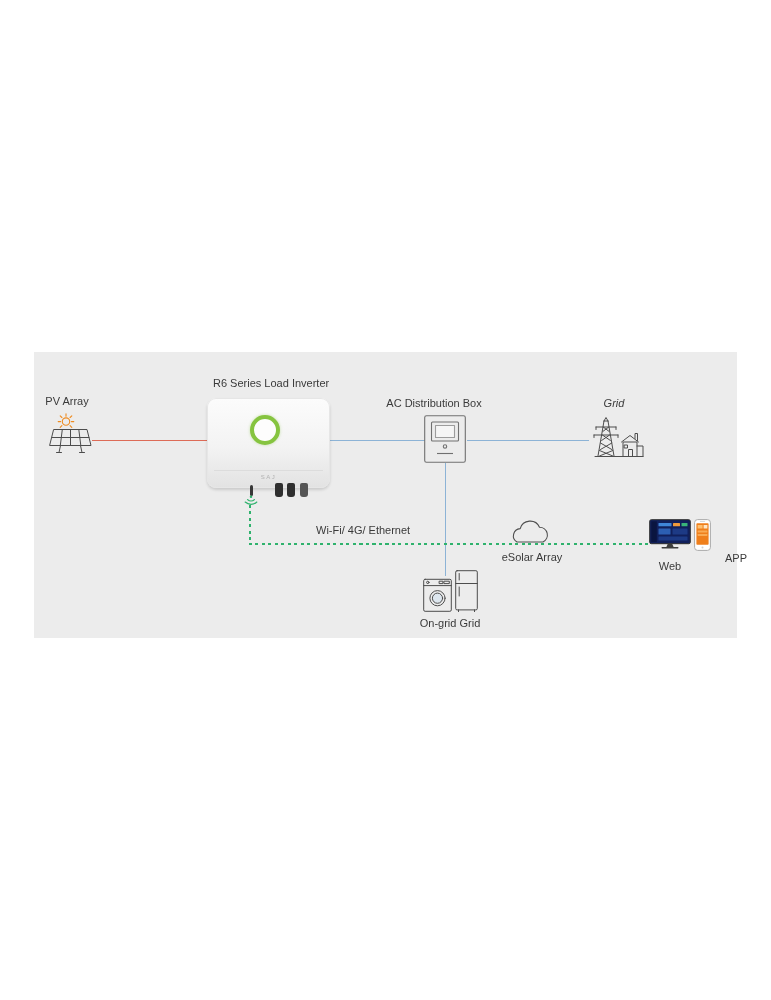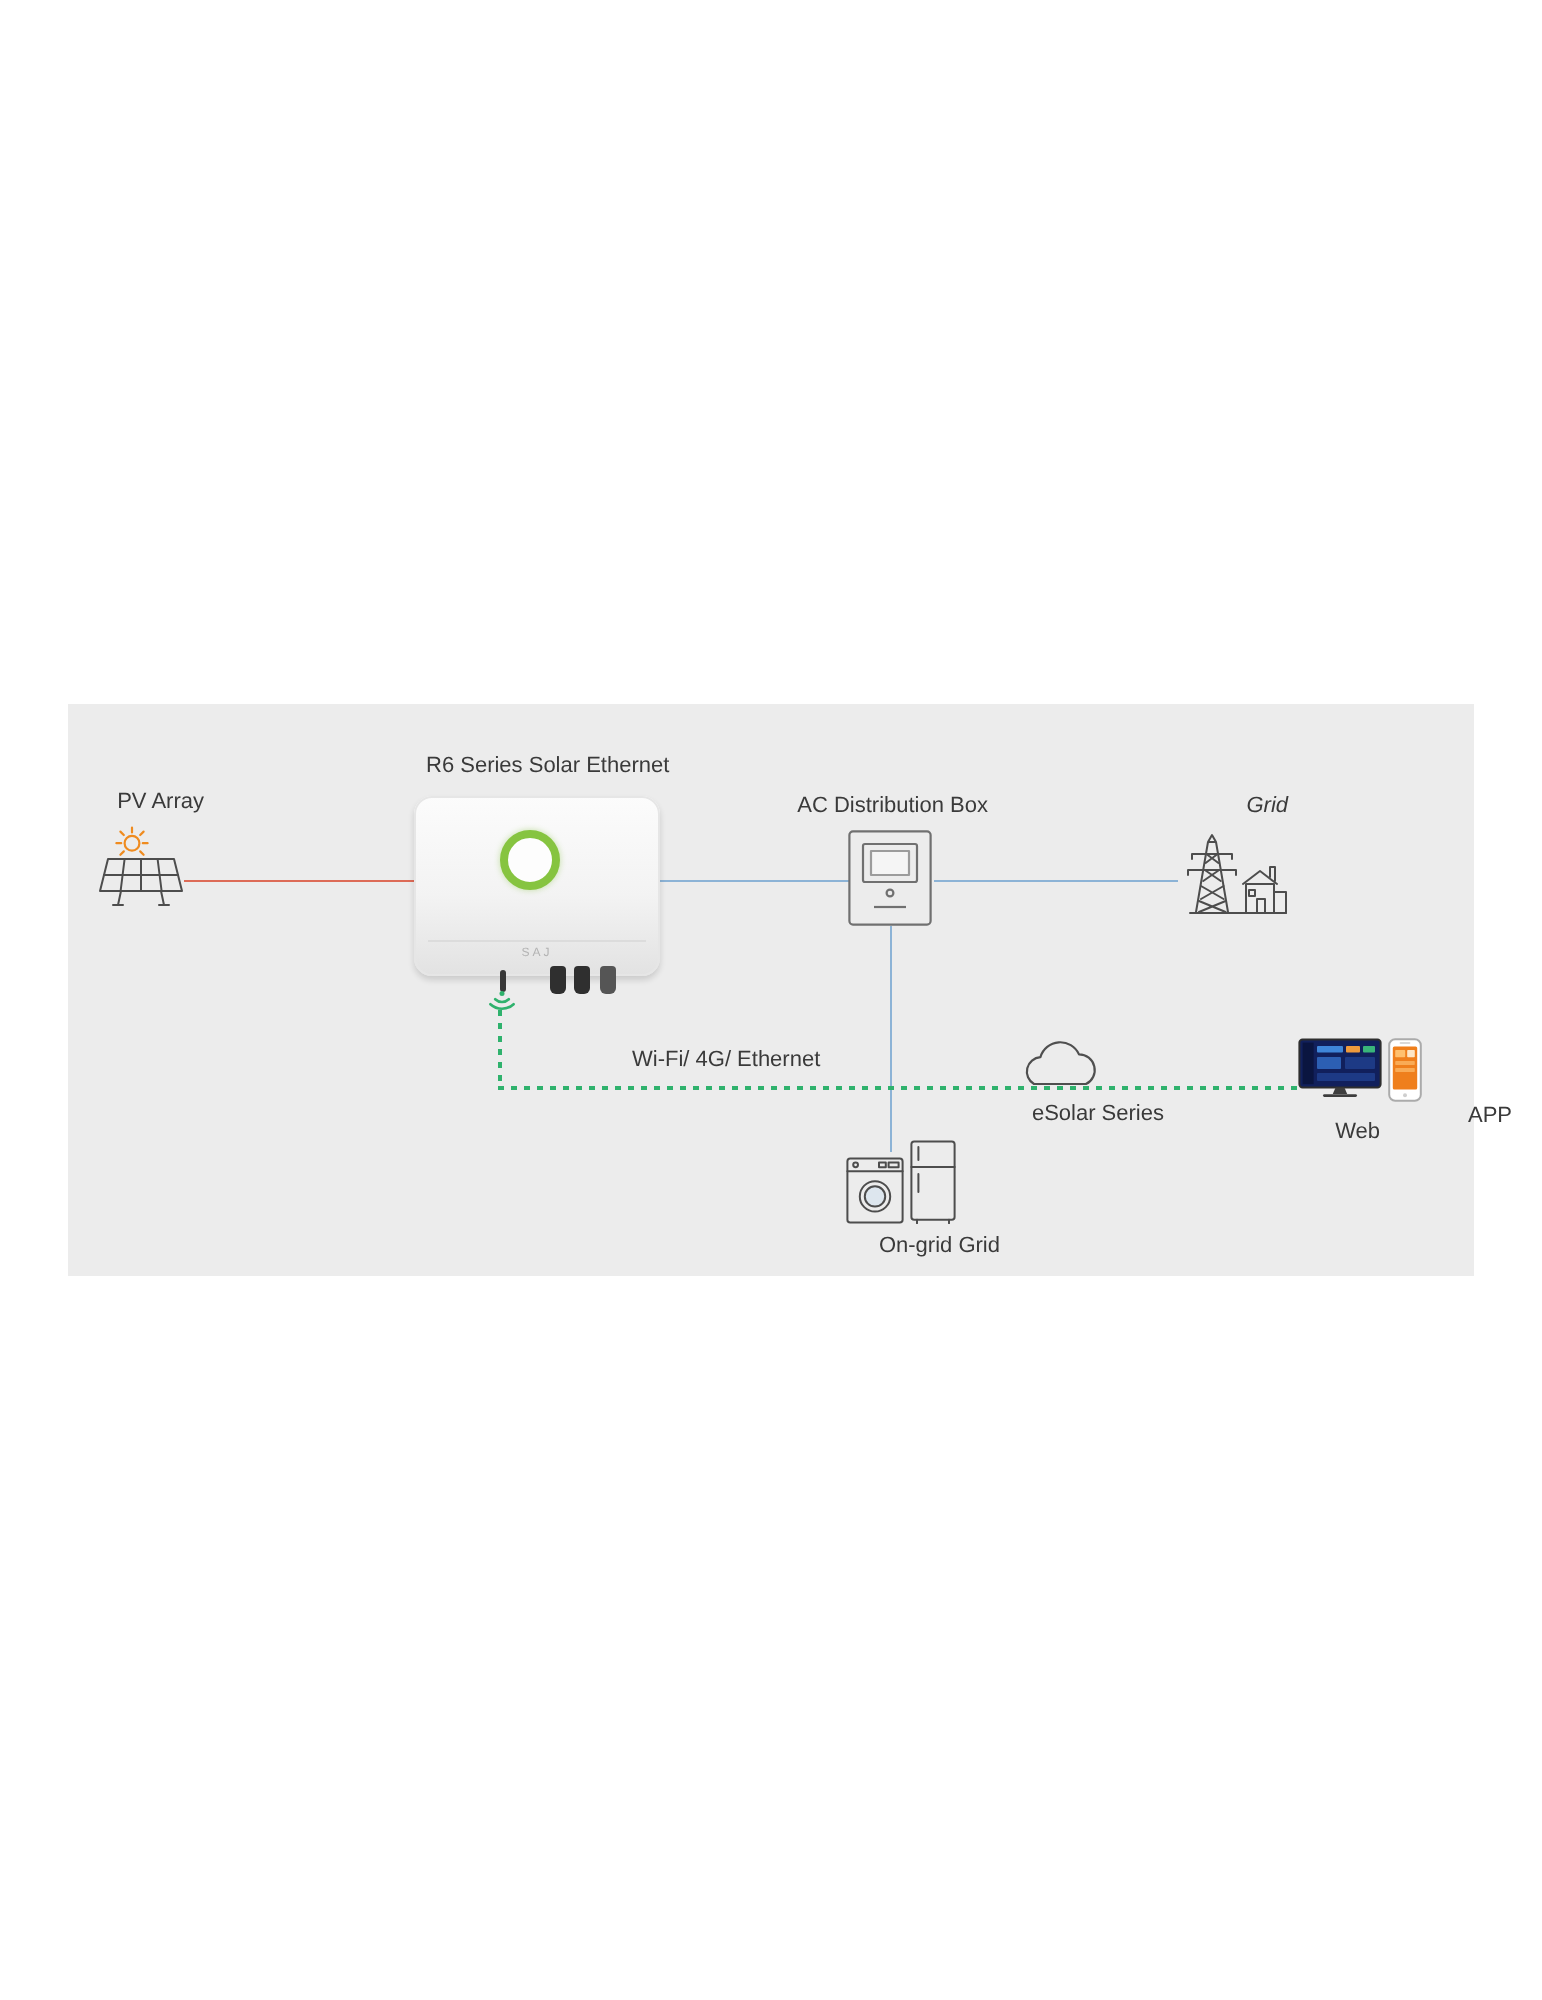--- a/index.html
+++ b/index.html
@@ -2,21 +2,21 @@
 <html style="--panel-bg: #ececec; --inverter-ring: #86c440; --sun: #ef8b1f; --dc-line: #dd6b57; --ac-line: #8cb3d6; --comm-line: #2fb26d;"><head>
 <meta charset="utf-8">
 <style>
   html,body { margin:0; padding:0; background:#ffffff; }
   body { font-family:"Liberation Sans", sans-serif; }
   .canvas { position:relative; width:771px; height:1000px; background:#ffffff; overflow:hidden; }
   .panel { position:absolute; left:34px; top:352px; width:703px; height:286px;
            background:var(--panel-bg,#ececec); }
 
   .label { position:absolute; font-size:11px; color:#3a3a3a; white-space:nowrap; line-height:1.1; }
-  .center { text-align:right; }
+  .center { text-align:center; }
 
   
   .lineh { position:absolute; height:1.2px; }
   .linev { position:absolute; width:1.2px; }
   .dc  { background:var(--dc-line,#dd6b57); }
   .ac  { background:var(--ac-line,#8cb3d6); }
   .dash-h { position:absolute; height:1.6px;
             background:repeating-linear-gradient(90deg, var(--comm-line,#2fb26d) 0 3px, transparent 3px 6.5px); }
   .dash-v { position:absolute; width:1.6px;
             background:repeating-linear-gradient(180deg, var(--comm-line,#2fb26d) 0 3px, transparent 3px 6.5px); }
@@ -60,21 +60,21 @@
 
   <div class="label center" style="left:32px; top:395px; width:70px;">PV Array</div>
   <svg class="icon" style="left:42px; top:413px;" width="50" height="44" viewBox="0 0 50 44">
     <circle class="sun" cx="24" cy="8.6" r="3.7"></circle>
     <path class="sun" d="M24,3.2 V0.8 M28.1,4.5 L29.8,2.8 M29.4,8.6 H31.8 M28.1,12.7 L29.8,14.4 M19.9,4.5 L18.2,2.8 M18.6,8.6 H16.2 M19.9,12.7 L18.2,14.4"></path>
     <path class="stroke-icon" d="M12,16.5 H45 L49,32.5 H8 Z"></path>
     <path class="stroke-icon" d="M20.3,16.5 L18.3,32.5 M28.5,16.5 V32.5 M36.8,16.5 L38.8,32.5 M10,24.5 H47"></path>
     <path class="stroke-icon" d="M18.5,32.5 L17,39.5 M38.5,32.5 L40,39.5 M14.5,39.5 H19.5 M37.5,39.5 H42.5"></path>
   </svg>
 
-  <div class="label" style="left:213px; top:377px;">R6 Series Solar Ethernet</div>
+  <div class="label" style="left:213px; top:377px;">R6 Series Load Inverter</div>
   <div class="inverter">
     <div class="inverter-ring"></div>
     <div class="inverter-seam"></div>
     <div class="inverter-logo">SAJ</div>
     <div class="gland g1"></div>
     <div class="gland g2"></div>
     <div class="gland g3"></div>
   </div>
   <div class="antenna"></div>
   <svg class="wifi" viewBox="0 0 16 12">
@@ -112,21 +112,21 @@
       <rect x="35.5" y="29" width="3" height="3"></rect>
       <path d="M48,30 H54 V40.5"></path>
     </g>
   </svg>
 
   <div class="label" style="left:316px; top:524px;">Wi-Fi/ 4G/ Ethernet</div>
 
   <svg class="icon" style="left:506px; top:516px;" width="48" height="30" viewBox="0 0 48 30">
     <path d="M11,26 H37 A7.8,7.8 0 0 0 33.5,11.2 A10.3,10.3 0 0 0 14.2,12.6 A7.2,7.2 0 0 0 11,26 Z" fill="var(--panel-bg,#ececec)" stroke="#4f4f4f" stroke-width="1.1" stroke-linejoin="round"></path>
   </svg>
-  <div class="label center" style="left:482px; top:551px; width:100px;">eSolar Series</div>
+  <div class="label center" style="left:482px; top:551px; width:100px;">eSolar Array</div>
 
   <svg class="icon" style="left:649px; top:519px;" width="42" height="30" viewBox="0 0 42 30">
     <rect x="0.7" y="0.7" width="40.6" height="24" rx="1.6" fill="#11205c" stroke="#2e2e2e" stroke-width="1"></rect>
     <rect x="2.3" y="2.3" width="5.5" height="20.8" fill="#0a1540"></rect>
     <rect x="9.5" y="4" width="13" height="3.2" rx="0.5" fill="#3f86d9"></rect>
     <rect x="24" y="4" width="7" height="3.2" rx="0.5" fill="#ef9a3c"></rect>
     <rect x="32.5" y="4" width="6" height="3.2" rx="0.5" fill="#39b57a"></rect>
     <rect x="9.5" y="9.5" width="12" height="6" rx="0.5" fill="#2c5fb3"></rect>
     <rect x="23.5" y="9.5" width="15" height="6" rx="0.5" fill="#1d3a85"></rect>
     <rect x="9.5" y="17.5" width="29" height="4" rx="0.5" fill="#1d3a85"></rect>

